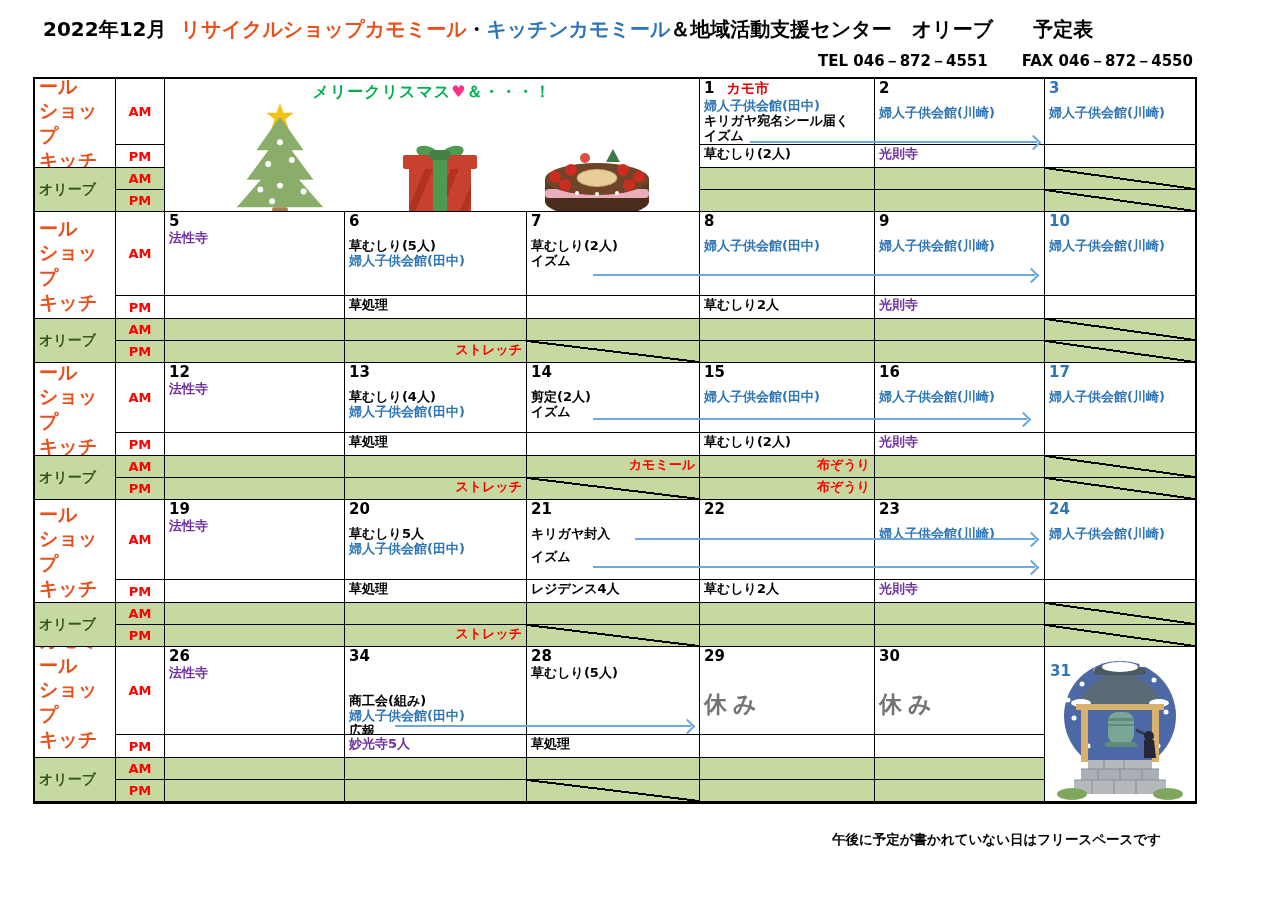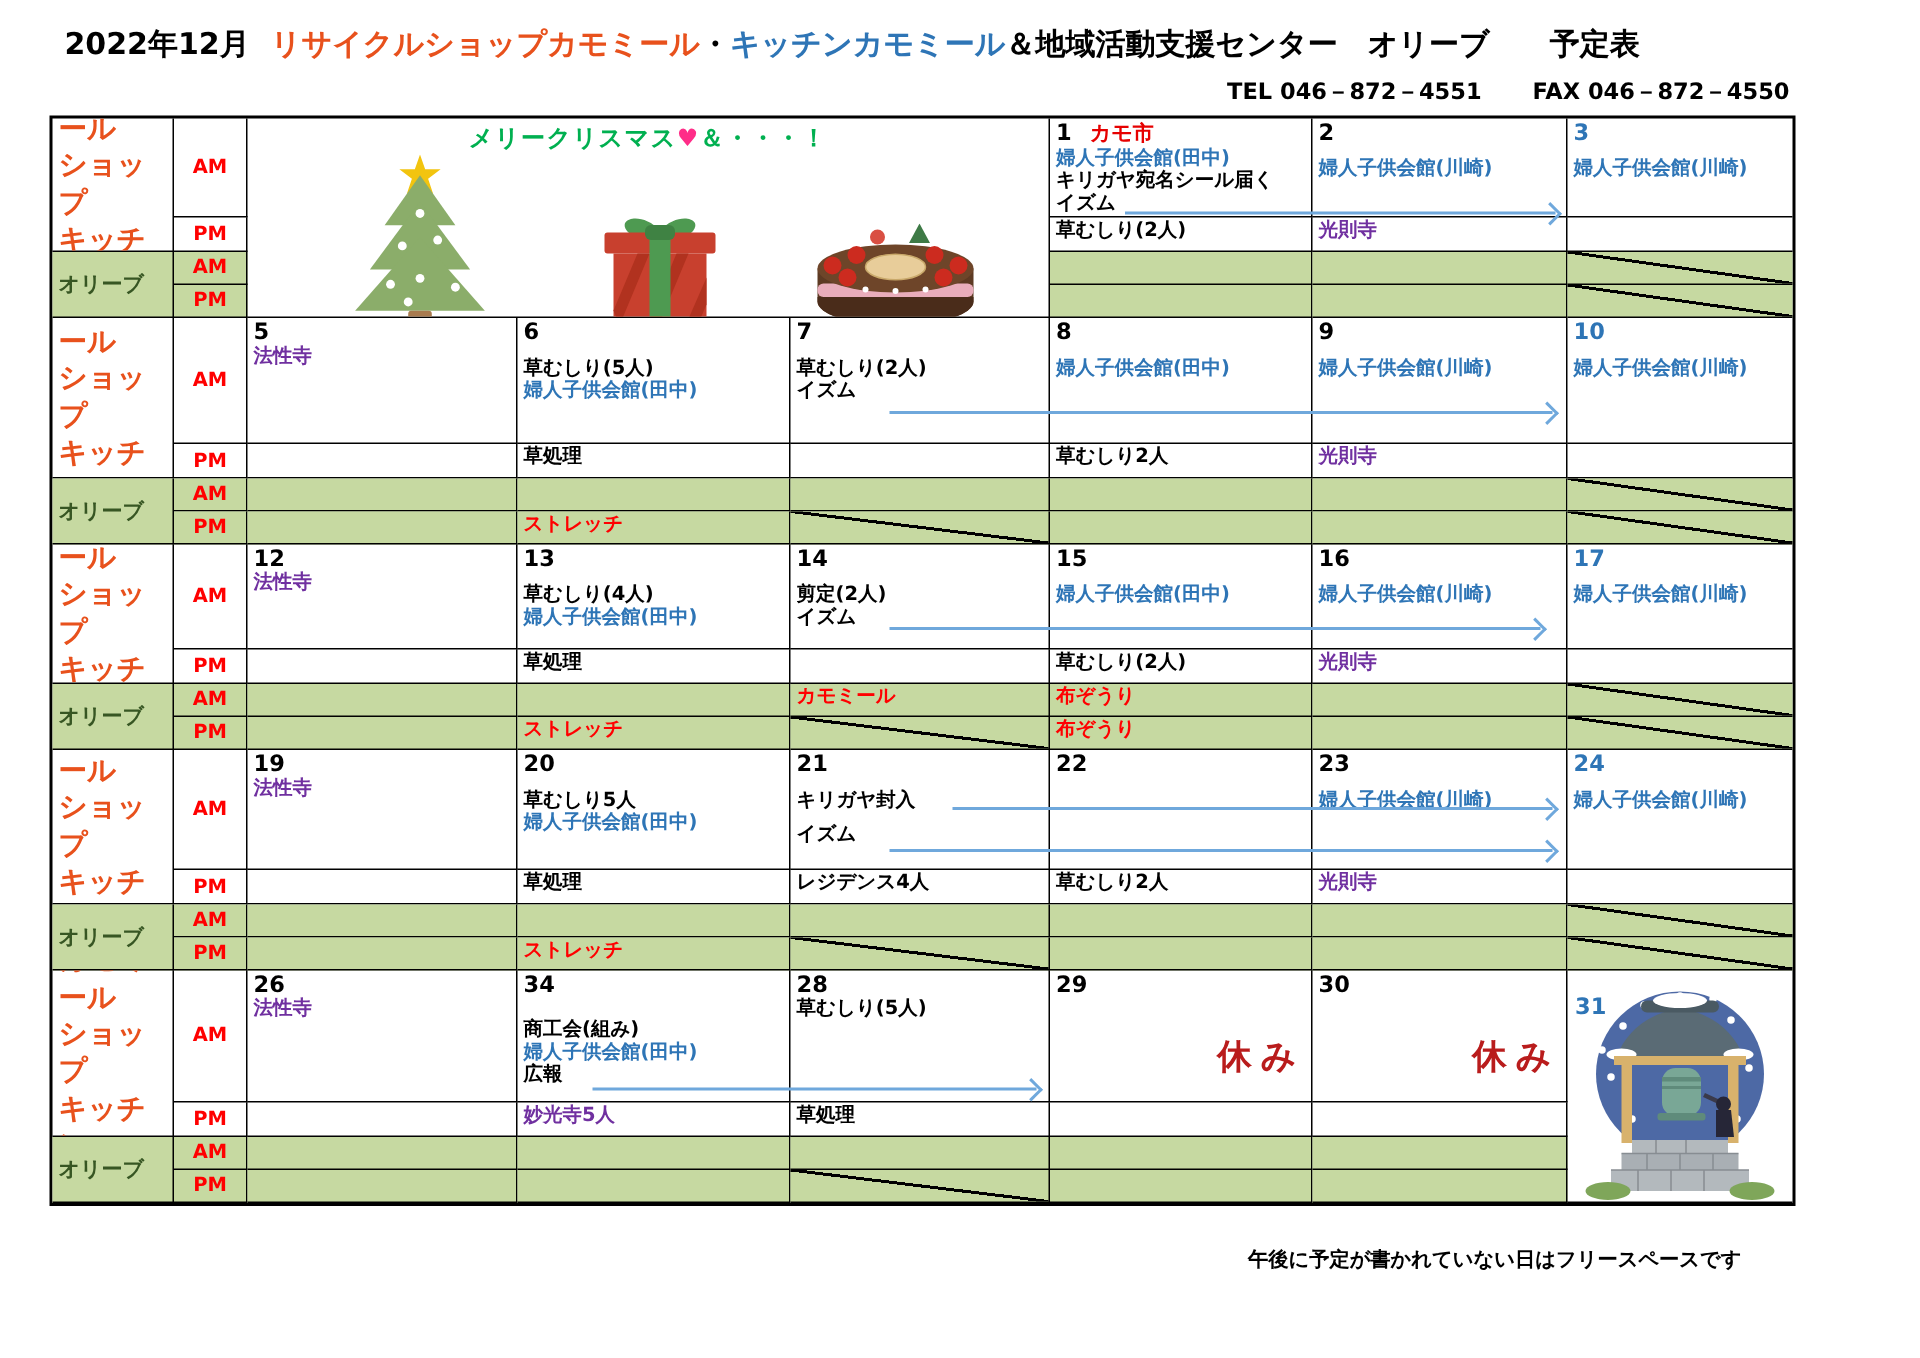--- a/index.html
+++ b/index.html
@@ -28,24 +28,24 @@
   .slash{background-image:linear-gradient(to bottom left,transparent calc(50% - 1px),#000 calc(50% - 1px),#000 calc(50% + 1px),transparent calc(50% + 1px));}
   .cham{color:#E8511C;display:flex;flex-direction:column;justify-content:center;line-height:1.3;font-size:19px;}
   .olivelab{color:#375623;display:flex;align-items:center;font-size:14px;}
   .ampm{color:#FF0000;display:flex;align-items:center;justify-content:center;}
   .date{font-size:15px;line-height:17px;display:inline-block;}
   .date-sat{color:#2E75B6;}
   .kamoichi{color:#E60000;font-size:14px;margin-left:12px;}
   .e{line-height:15px;display:block;}
   .e-blue{color:#2E75B6;}
   .e-purple{color:#7030A0;}
-  .e-red{color:#FF0000;}
+  .e-red{color:#FF0000;text-align:right;}
   .gap{margin-top:8px;}
-  .gap14{margin-top:14px;}
-  .closed{color:#b91c1c;font-size:23px;text-align:right;margin-top:24px;letter-spacing:6px;}
+  .gap14{margin-top:28px;}
+  .closed{color:#737373;font-size:23px;text-align:left;margin-top:24px;letter-spacing:6px;}
   .arrow{position:absolute;height:0;border-top:2px solid #6FA8DC;z-index:5;}
   .arrow::after{content:"";position:absolute;right:-2px;top:-6px;width:9px;height:9px;border-top:2px solid #6FA8DC;border-right:2px solid #6FA8DC;transform:rotate(45deg);}
   .xmas{padding:0;}
   .banner{text-align:center;color:#00B050;font-size:16px;font-weight:bold;margin-top:3px;letter-spacing:1px;}
   .banner .heart{color:#FF2D88;}
   .gfx{display:flex;align-items:flex-end;justify-content:space-between;padding:0 46px 0 56px;margin-top:0;}
   .bell-cell{padding:0;display:flex;justify-content:center;}
   .bell-cell .date{position:absolute;top:16px;left:5px;}
   .footer{position:absolute;left:33px;top:831px;width:1128px;text-align:right;font-size:13.5px;font-weight:bold;color:#000;}
 </style>

